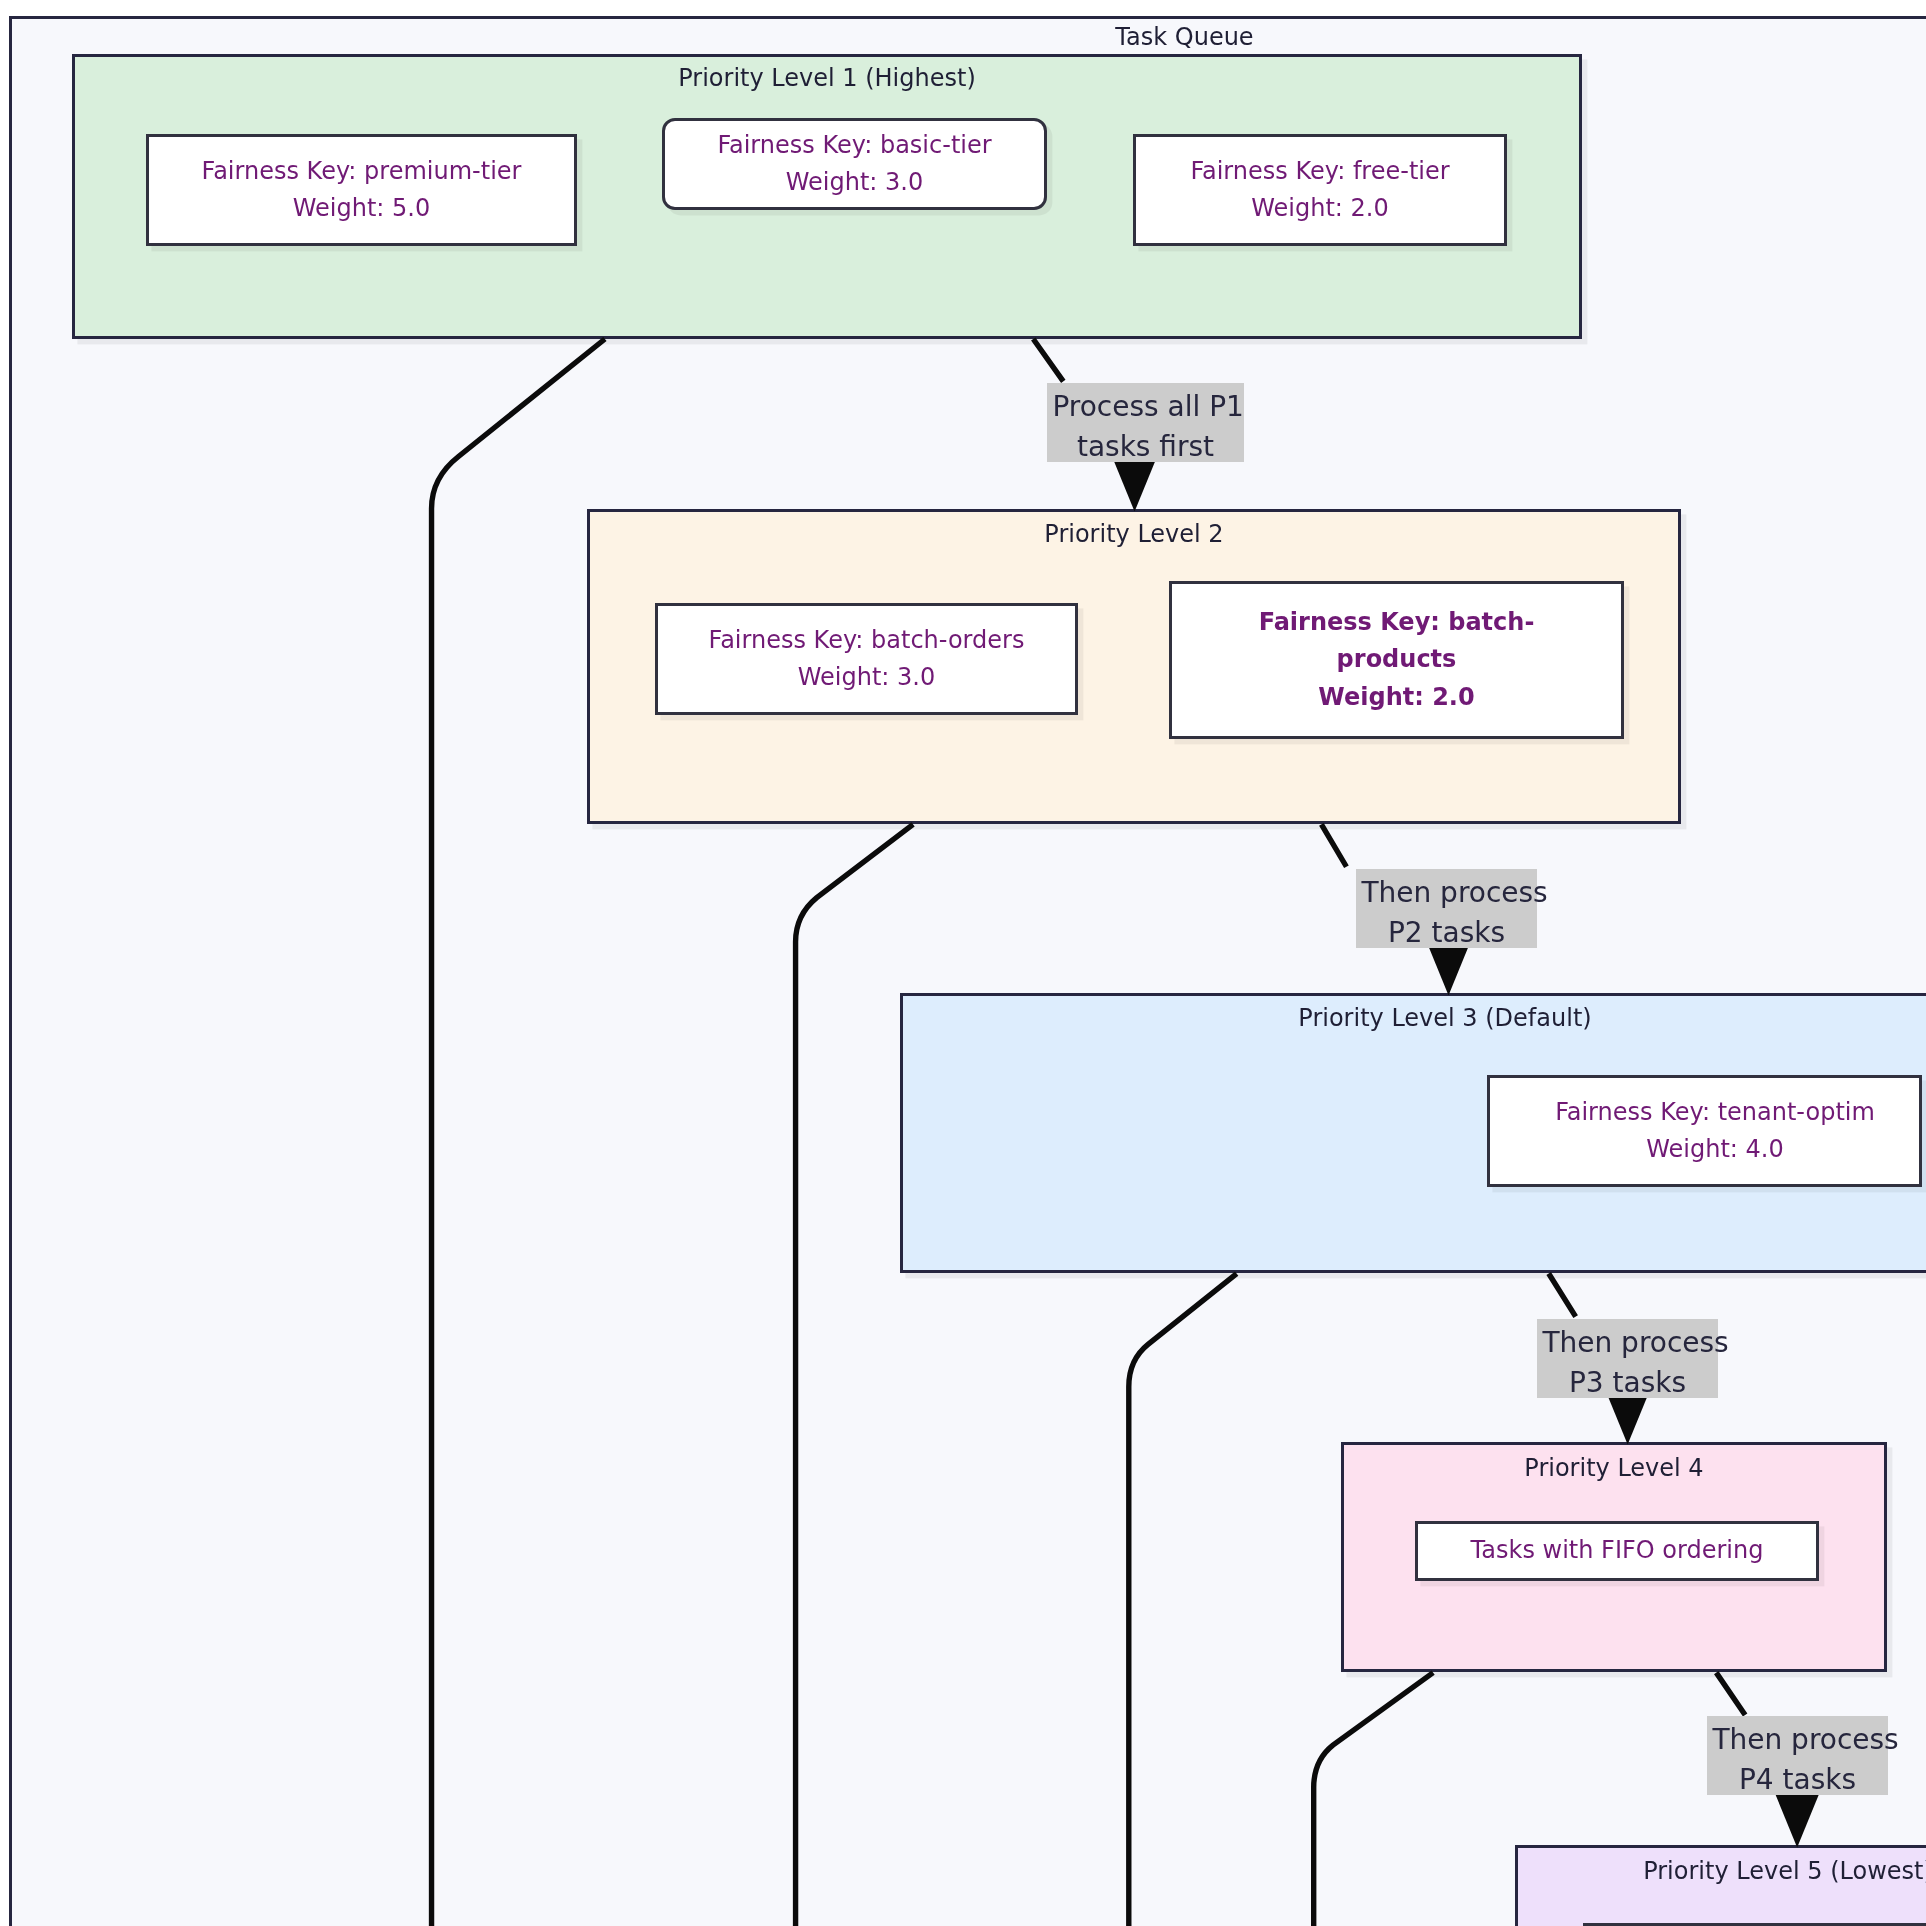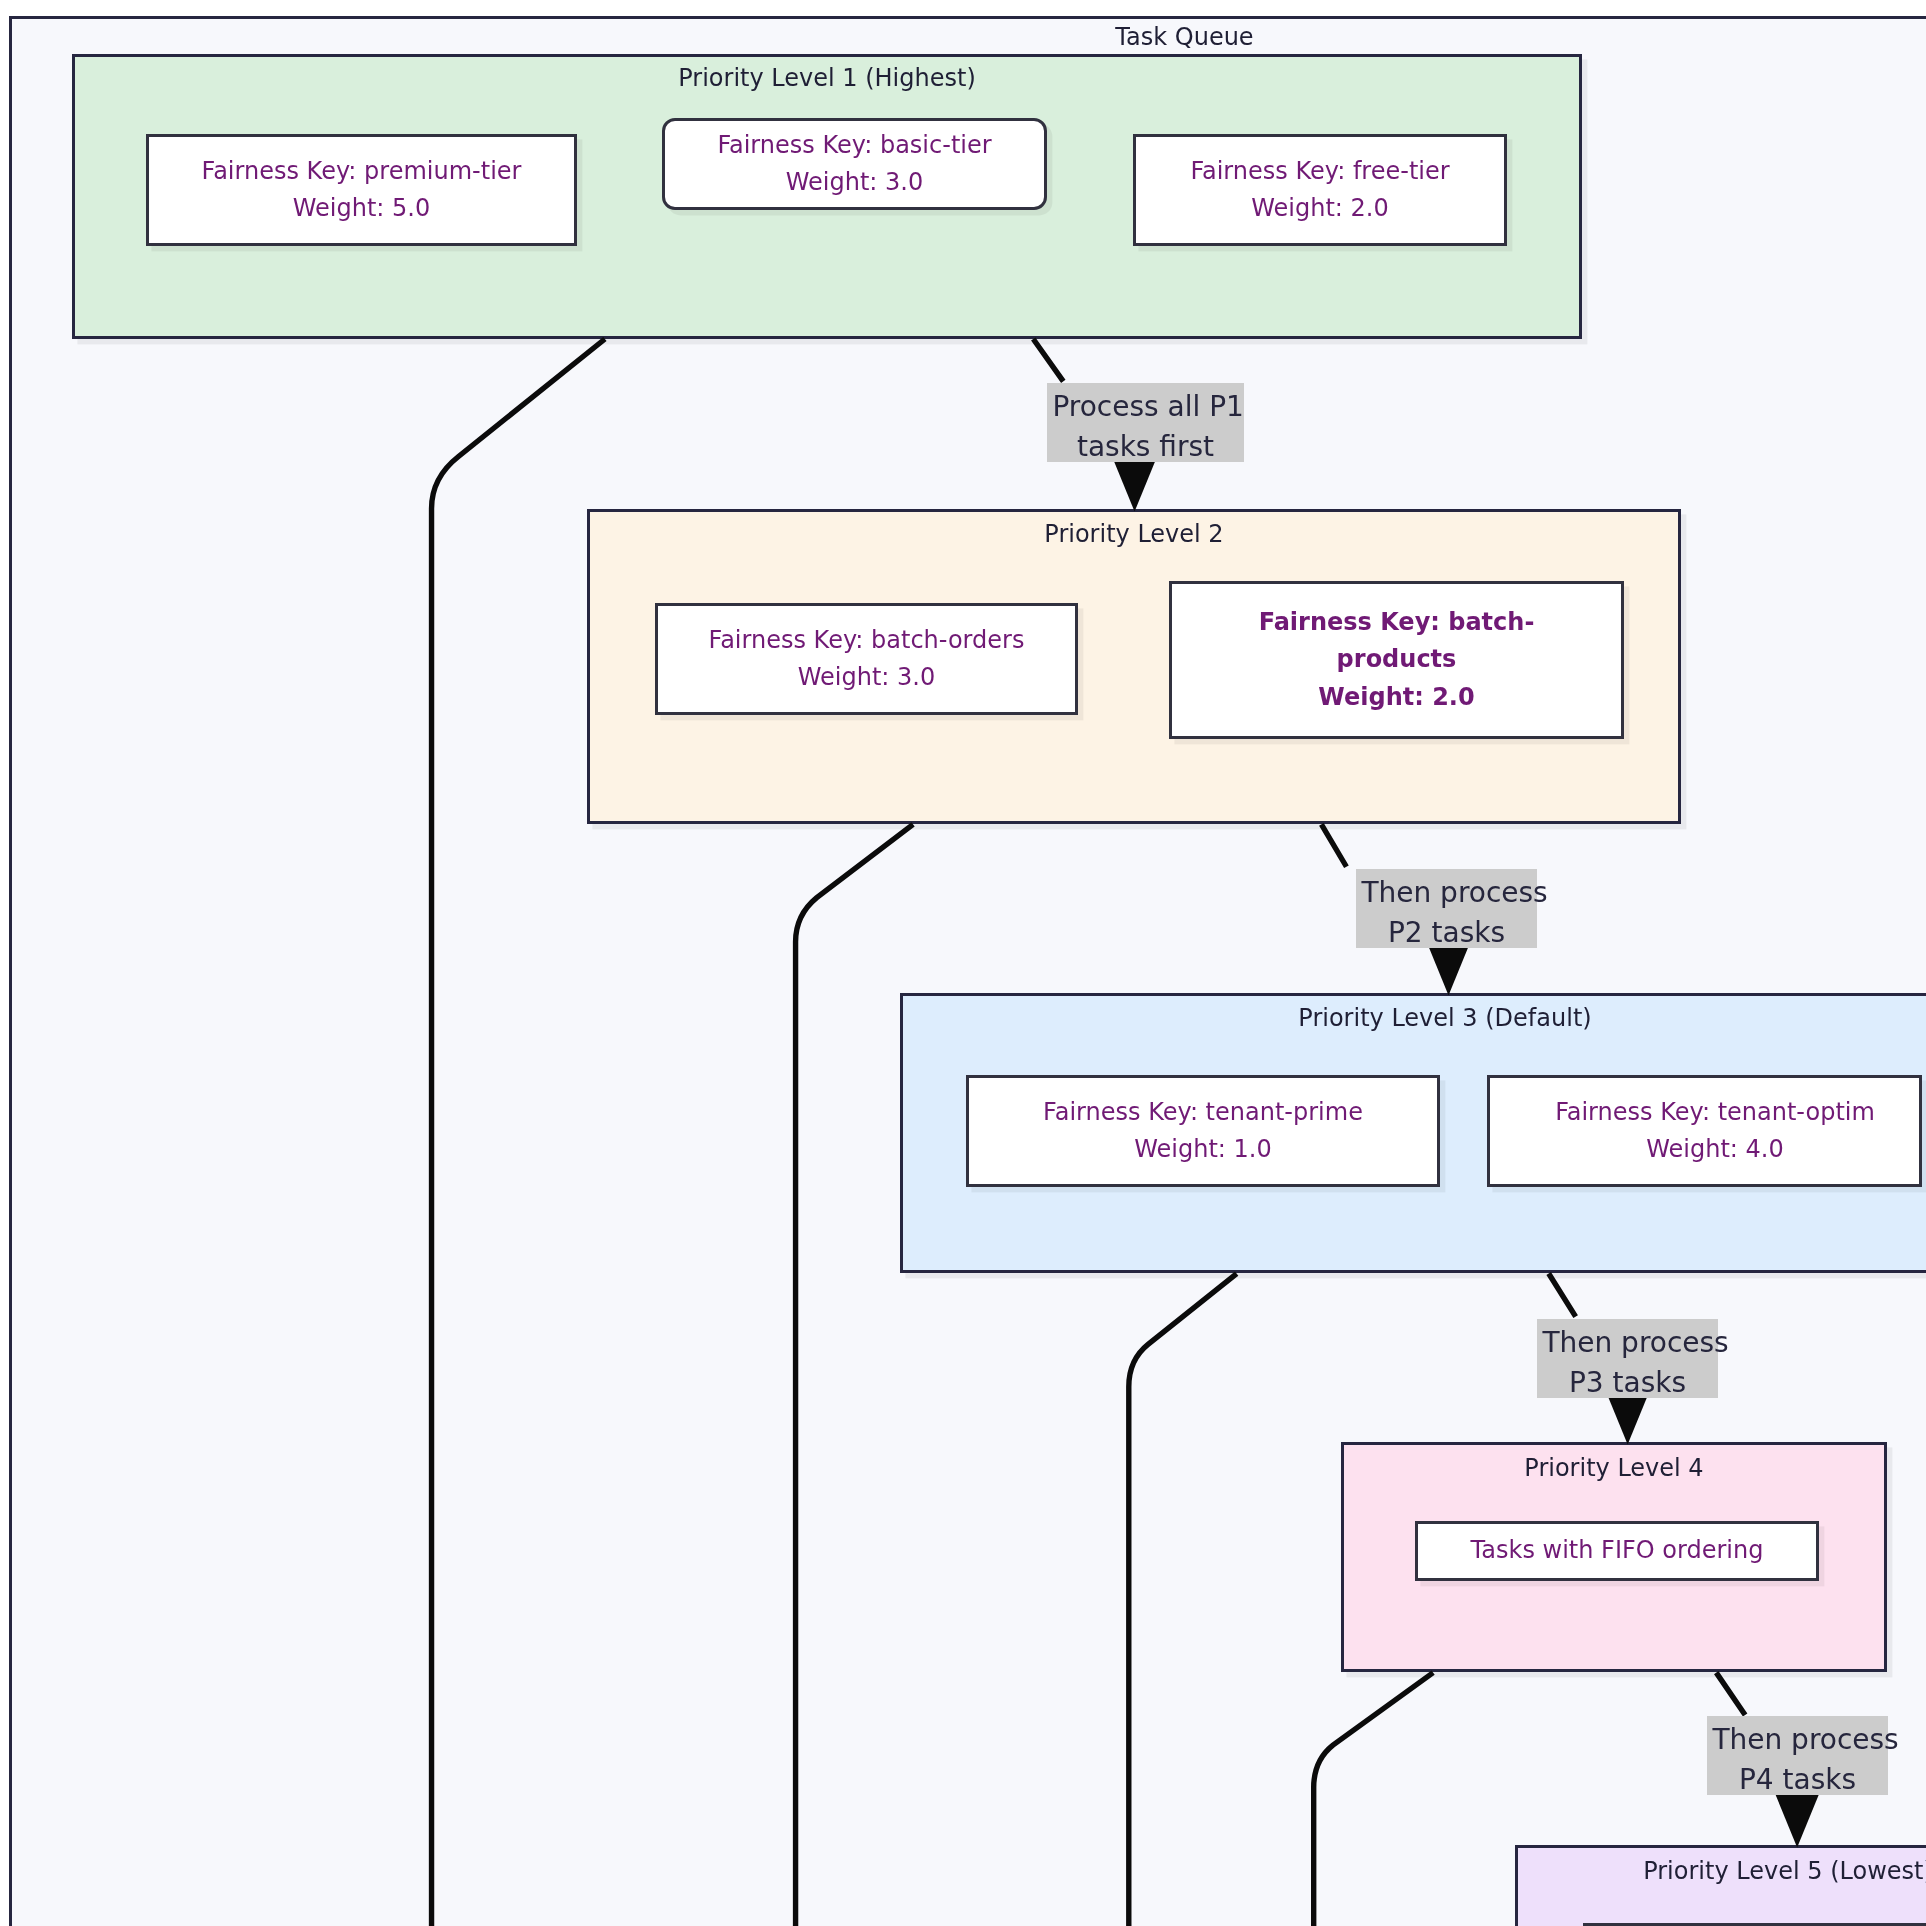--- a/index.html
+++ b/index.html
@@ -101,24 +101,20 @@
 
   <div class="leafbox" style="left:1169px; top:581px; width:455px; height:158px;font-weight:bold;">
     <span class="ln">Fairness Key: batch-</span>
     <span class="ln">products</span>
     <span class="ln">Weight: 2.0</span>
   </div>
 
   <div class="cluster" style="left:900px; top:993px; width:1090px; height:280px; background:#ddedfd;"></div>
   <div class="cluster-title" style="left:900px; top:1005px; width:1090px;">Priority Level 3 (Default)</div>
 
-  <div class="leafbox" style="left:966px; top:1075px; width:474px; height:112px;">
-    <span class="ln">Fairness Key: tenant-prime</span>
-    <span class="ln">Weight: 1.0</span>
-  </div>
 
   <div class="leafbox" style="left:1487px; top:1075px; width:435px; height:112px;padding-left:28px;">
     <span class="ln">Fairness Key: tenant-optim</span>
     <span class="ln">Weight: 4.0</span>
   </div>
 
   <div class="cluster" style="left:1341px; top:1442px; width:546px; height:230px; background:#fde1ef;"></div>
   <div class="cluster-title" style="left:1341px; top:1455px; width:546px;">Priority Level 4</div>
 
   <div class="leafbox" style="left:1415px; top:1521px; width:404px; height:60px;">

